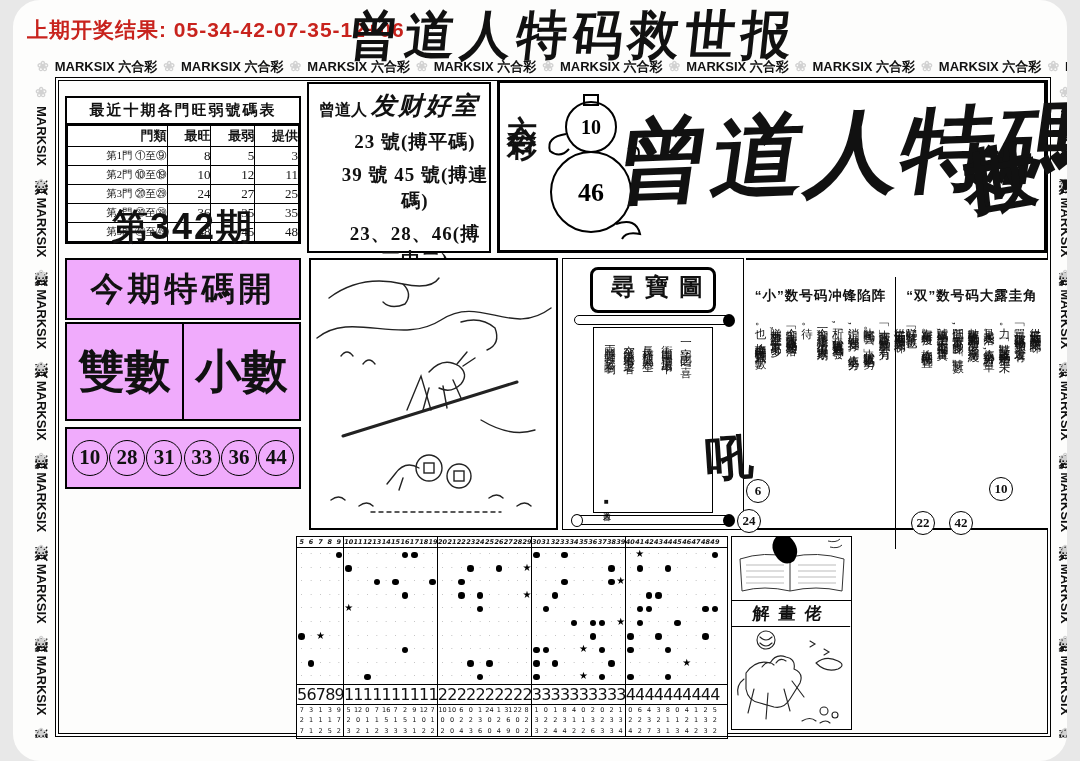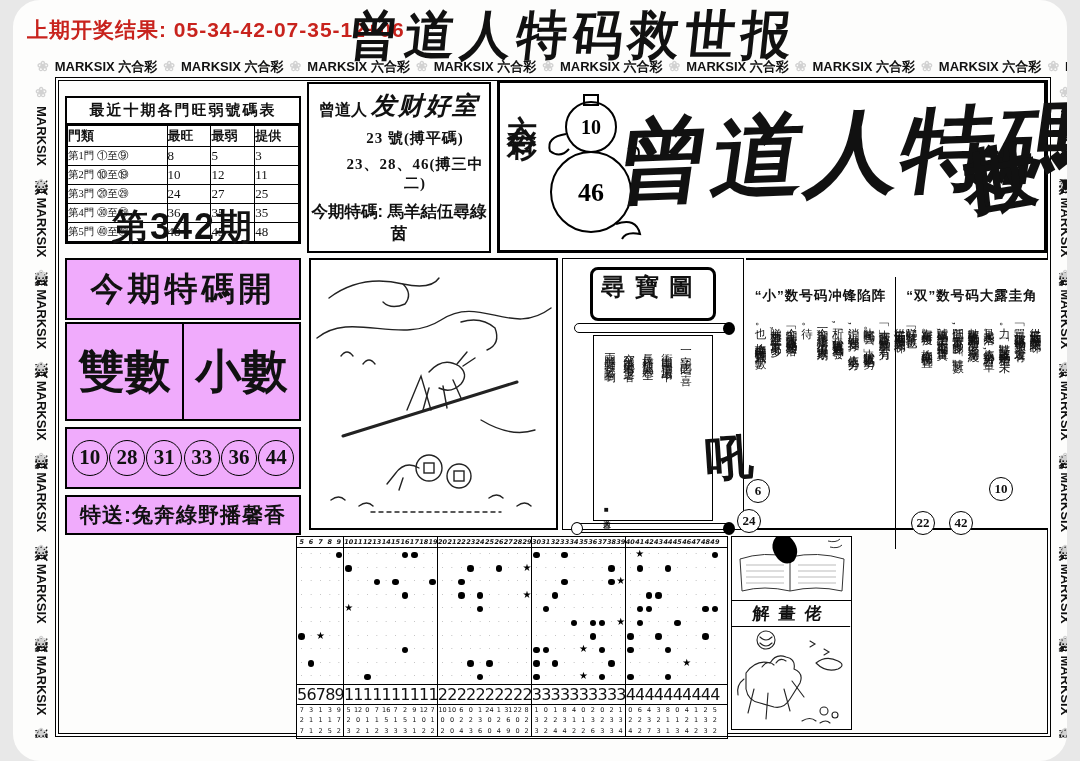--- a/index.html
+++ b/index.html
@@ -30,35 +30,35 @@
 
   
   #frame { left:42px; top:77px; width:996px; height:660px; border:1px solid #000;
     box-shadow: inset 0 0 0 2px #fff, inset 0 0 0 3px #000; }
 
   
   #hotcold { left:52px; top:96px; width:236px; border:2px solid #000; background:#fff; }
   #hotcold .ttl { border-bottom:2px solid #000; font-weight:bold; font-size:15px;
      text-align:center; padding:3px 0; letter-spacing:2px; }
   #hotcold table { width:100%; border-collapse:collapse; }
-  #hotcold th, #hotcold td { border:1px solid #000; text-align:left;
+  #hotcold th, #hotcold td { border:1px solid #000; text-align:right;
      font-size:13px; padding:1px 0; }
   #hotcold th { font-weight:bold; }
   #hotcold td.gate { font-size:10.5px; }
 
   #issue { left:52px; top:203px; width:236px; text-align:center; font-size:36px;
      font-weight:bold; font-family:"Liberation Sans",sans-serif; letter-spacing:2px; }
 
   
   #tips { left:294px; top:82px; width:184px; height:171px; border:2px solid #000;
      background:#fff; text-align:center; }
   #tips .row1 { padding-top:5px; }
   #tips .owner { font-size:16px; font-weight:bold; vertical-align:middle; }
   #tips .studio { font-size:25px; font-weight:900; font-style:italic; letter-spacing:2px; }
-  #tips .line { font-size:15px; font-weight:bold; margin-top:7px; letter-spacing:1px;margin-left:32px; }
+  #tips .line { font-size:19px; font-weight:bold; margin-top:7px; letter-spacing:1px;margin-left:32px; }
   #tips .special { font-size:16.5px; font-weight:900; margin-top:8px;
      font-family:"Liberation Sans",sans-serif; }
 
   
   #banner { left:484px; top:80px; width:550px; height:173px; border:3px solid #000;
      background:#fff; }
   #banner .brand { position:absolute; left:8px; top:8px; width:34px;
      writing-mode:vertical-rl; font-size:30px; font-weight:900; letter-spacing:8px; }
   #banner .callig { position:absolute; left:120px; top:8px; font-size:92px;
      font-weight:900; letter-spacing:2px; transform:skewX(-10deg) rotate(-2deg);
@@ -79,22 +79,22 @@
      font-size:21px; line-height:33px; text-align:center; font-weight:bold; flex:none; }
   #p-free { top:495px; height:40px; font-size:21px; font-weight:900; line-height:36px;
      font-family:"Liberation Sans",sans-serif; letter-spacing:1px; }
 
   
   #map-panel { left:296px; top:258px; width:249px; height:272px; border:2px solid #000; background:#fff; }
 
   
   #scroll-panel { left:549px; top:258px; width:182px; height:272px; border:1px solid #000; background:#fff; }
   #scroll-title { margin:8px auto 2px auto; width:126px; border:3px solid #000;
-     border-radius:8px; font-size:24px; font-weight:900; text-align:left;
-     letter-spacing:10px; padding:1px 0 15px 8px; }
+     border-radius:8px; font-size:24px; font-weight:900; text-align:right;
+     letter-spacing:10px; padding:1px 0 7px 8px; }
   .roller { position:relative; margin:2px auto; width:158px; height:10px;
      border:1px solid #000; border-radius:5px; }
   .roller .knob { position:absolute; top:-2px; width:12px; height:13px; background:#000; border-radius:50%; }
   .roller .knob.r { right:-4px; } .roller .knob.l { left:-4px; background:#fff; border:1px solid #000; }
   #scroll-sheet { margin:0 auto; width:120px; height:186px; border:1px solid #000;
      padding:8px 6px; position:relative; }
   #scroll-text { writing-mode:vertical-rl; height:160px; font-size:11.5px;
      line-height:19px; letter-spacing:3px; margin-right:2px; }
   #scroll-sign { position:absolute; left:6px; bottom:6px; writing-mode:vertical-rl;
      font-size:8px; }
@@ -206,20 +206,21 @@
 
   <div class="abs" id="issue">第342期</div>
 
   <div class="abs" id="tips">
     <div class="row1">
       <span class="owner">曾道人</span>
       <span class="studio">发财好室</span>
     </div>
     <div id="tips-lines">
         <div class="line">23 號(搏平碼)</div>
+        <div class="line">39 號 45 號(搏連碼)</div>
         <div class="line">23、28、46(搏三中二)</div>
       </div>
     <div class="special">今期特碼: 馬羊結伍尋綠茵</div>
   </div>
 
   <div class="abs" id="banner">
     <div class="brand">六合彩</div>
     <svg class="abs" style="left:36px; top:6px;" width="110" height="160" viewBox="0 0 110 160">
       <rect x="48" y="6" width="14" height="10" fill="none" stroke="#000" stroke-width="2"></rect>
       <circle cx="55" cy="38" r="25" fill="none" stroke="#000" stroke-width="2"></circle>
@@ -240,21 +241,20 @@
       <div class="opt">小數</div>
     </div>
   <div class="abs pbox" id="p-nums">
       <span class="numcirc">10</span>
       <span class="numcirc">28</span>
       <span class="numcirc">31</span>
       <span class="numcirc">33</span>
       <span class="numcirc">36</span>
       <span class="numcirc">44</span>
     </div>
-  <div class="abs pbox" id="p-free">特送:兔奔綠野播馨香</div>
 
   <div class="abs" id="map-panel">
     <svg width="245" height="268" viewBox="0 0 245 268">
       <g fill="none" stroke="#222" stroke-width="1.4" stroke-linecap="round">
         <path d="M18,38 Q50,14 92,24 Q120,30 128,18"></path>
         <path d="M92,24 q10,10 2,20 q-14,6 -22,-2"></path>
         <path d="M6,78 C40,50 90,86 130,60 S200,78 240,48"></path>
         <path d="M150,62 q20,-6 34,6 q6,16 -8,22"></path>
         <path d="M32,176 L206,122" stroke-width="3"></path>
         <path d="M96,150 l14,-34 l10,34"></path>

